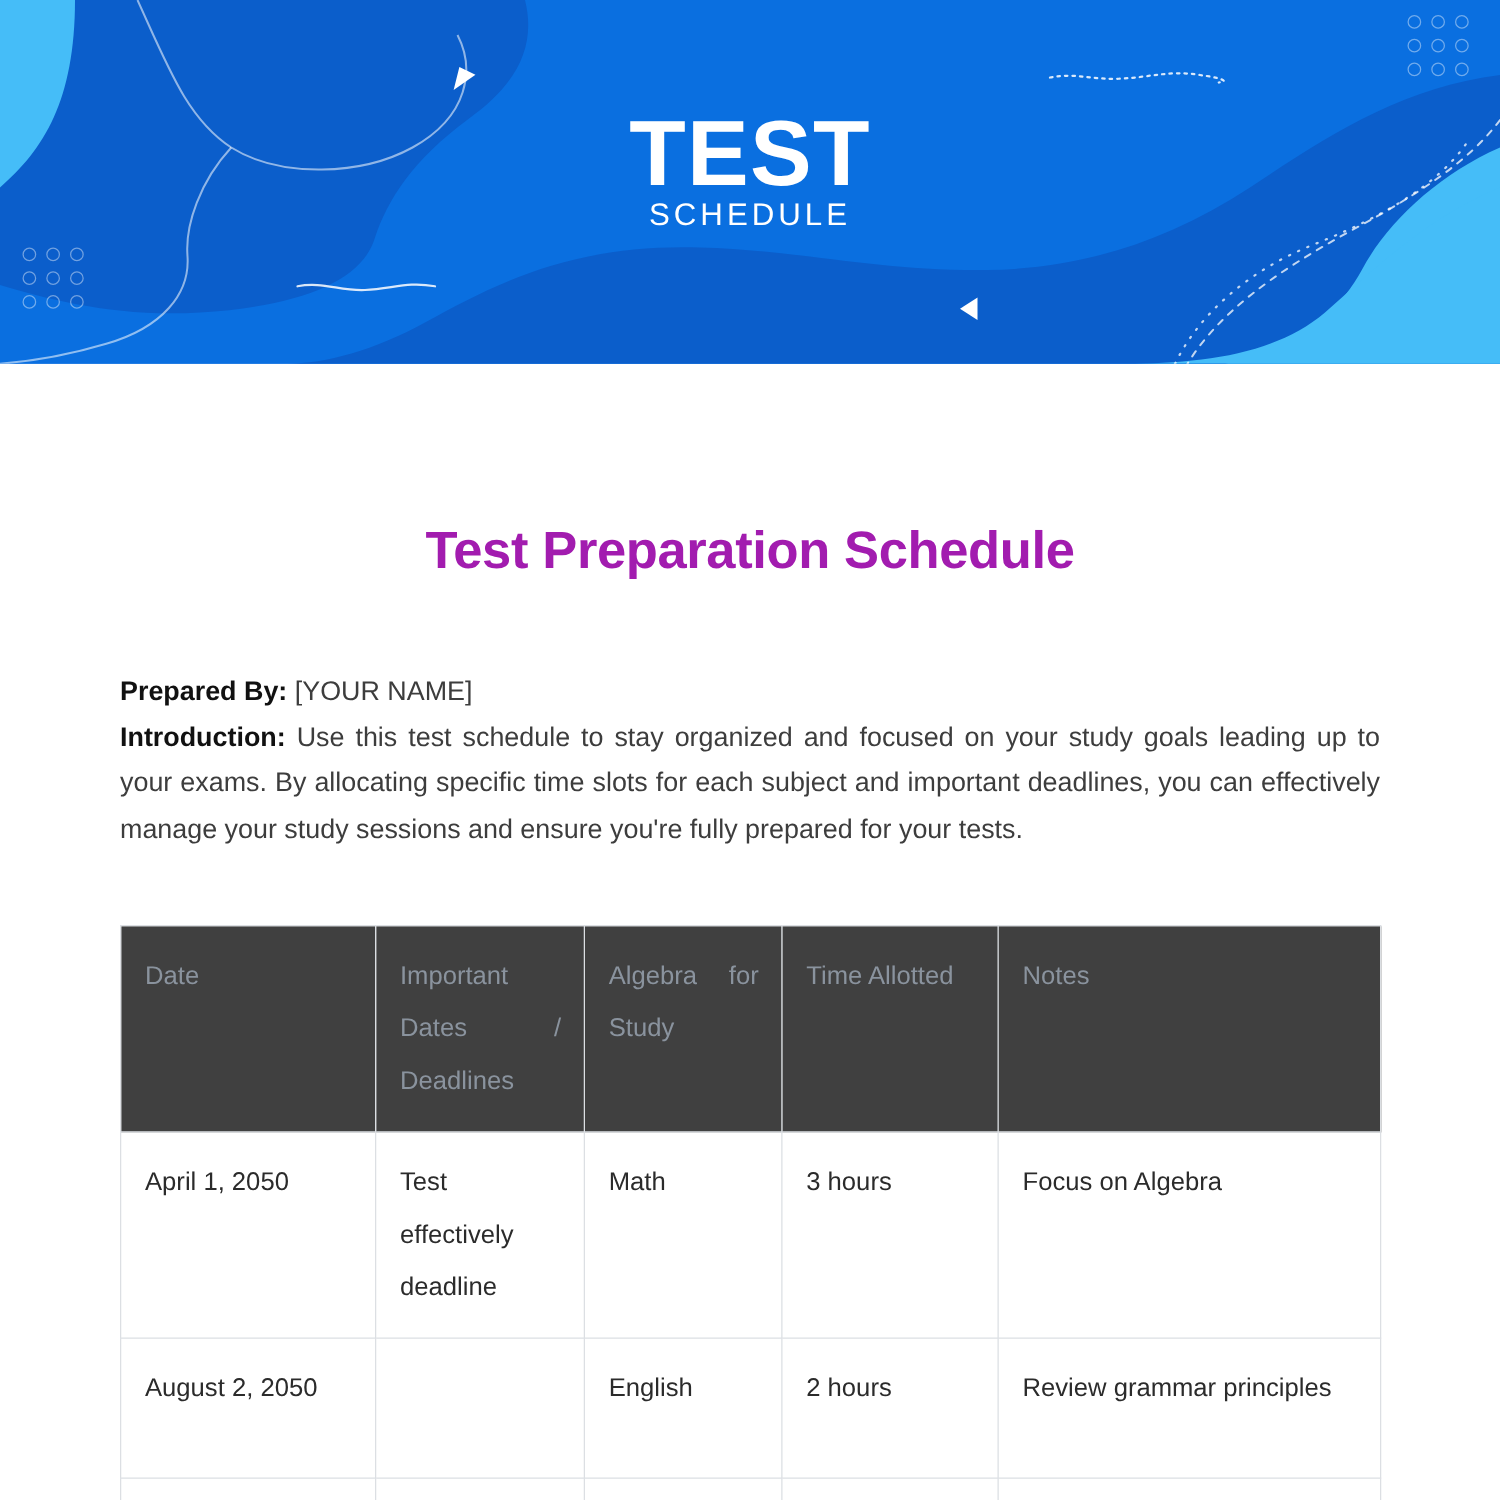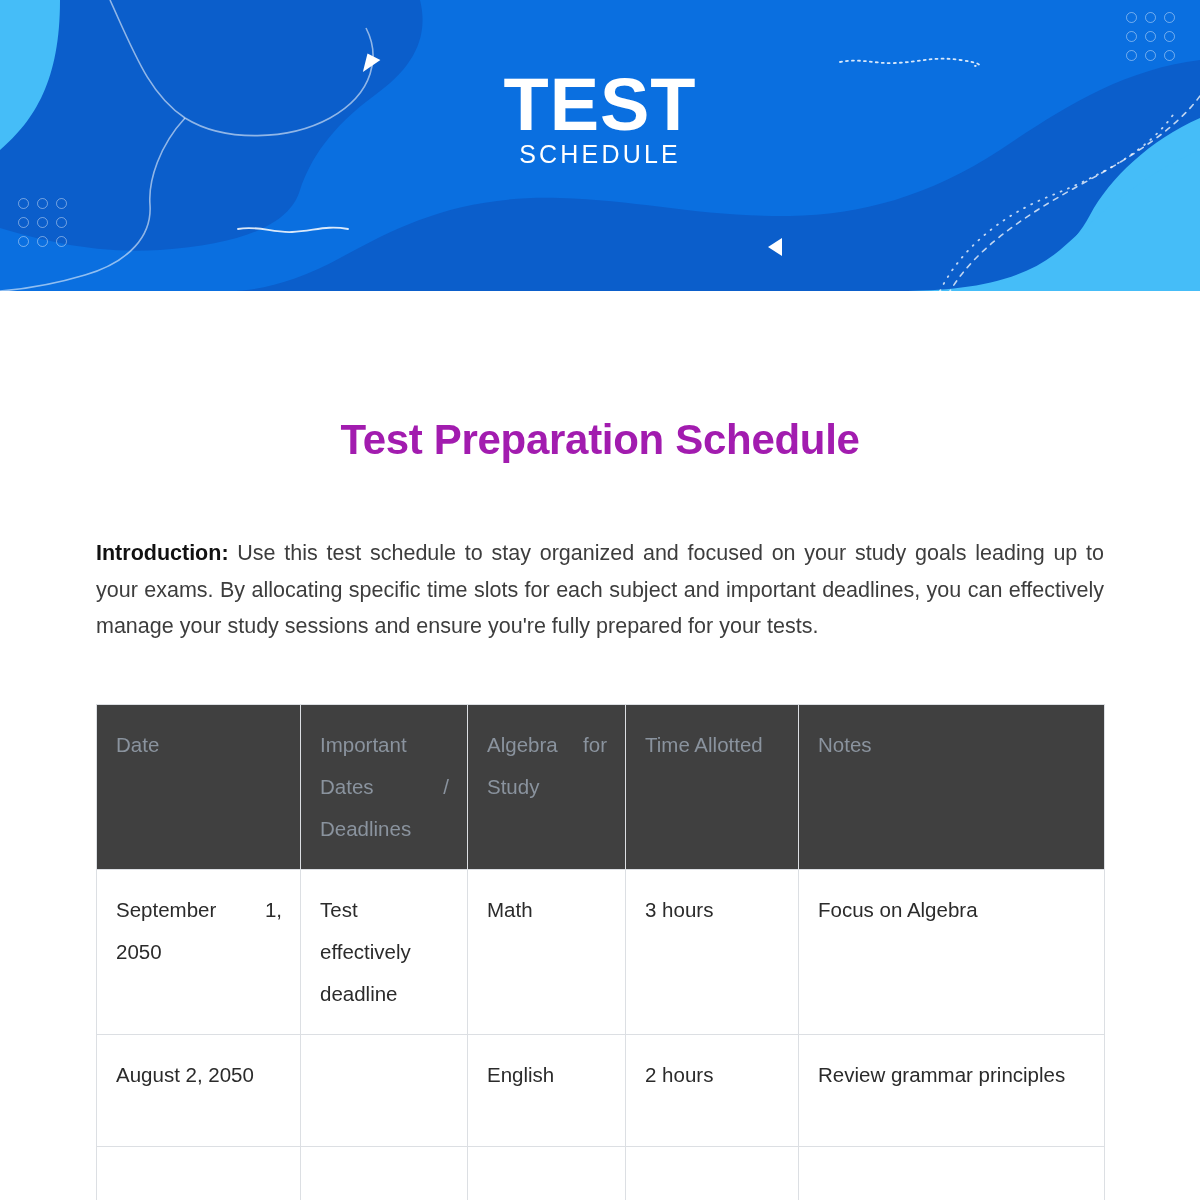--- a/index.html
+++ b/index.html
@@ -23,21 +23,21 @@
   .banner svg.bg {
     position: absolute;
     top: 0; left: 0;
     width: 1200px;
     height: 291px;
     display: block;
   }
 
   .banner-title-wrap {
     position: absolute;
-    top: 0; left: 0;
+    top: 18px; left: 0;
     width: 1200px;
     height: 291px;
     display: flex;
     flex-direction: column;
     align-items: center;
     justify-content: center;
     z-index: 5;
     padding-bottom: 56px;
   }
   .banner-title {
@@ -225,20 +225,24 @@
     <div class="banner-title">TEST</div>
     <div class="banner-subtitle">SCHEDULE</div>
   </div>
 </div>
 
 <div class="doc">
 
   <h1 class="doc-title">Test Preparation Schedule</h1>
 
   <div class="intro-block">
+    <div class="intro-line single">
+      <b>Prepared By:</b>
+      <span>[YOUR NAME]</span>
+    </div>
     <div class="intro-line">
       <b>Introduction:</b>
       <span>Use this test schedule to stay organized and focused on your study goals leading up to your exams. By allocating specific time slots for each subject and important deadlines, you can effectively manage your study sessions and ensure you're fully prepared for your tests.</span>
     </div>
   </div>
 
   <div class="tbl-wrap">
     <table class="schedule">
       <colgroup>
         <col class="c1">
@@ -251,21 +255,21 @@
         <tr>
           <th>Date</th>
           <th>Important Dates / Deadlines</th>
           <th>Algebra for Study</th>
           <th>Time Allotted</th>
           <th>Notes</th>
         </tr>
       </thead>
       <tbody>
         <tr class="r1">
-          <td>September 1, 2050</td>
+          <td>April 1, 2050</td>
           <td>Test effectively deadline</td>
           <td>Math</td>
           <td>3 hours</td>
           <td>Focus on Algebra</td>
         </tr>
         <tr class="r2">
           <td>August 2, 2050</td>
           <td></td>
           <td>English</td>
           <td>2 hours</td>

